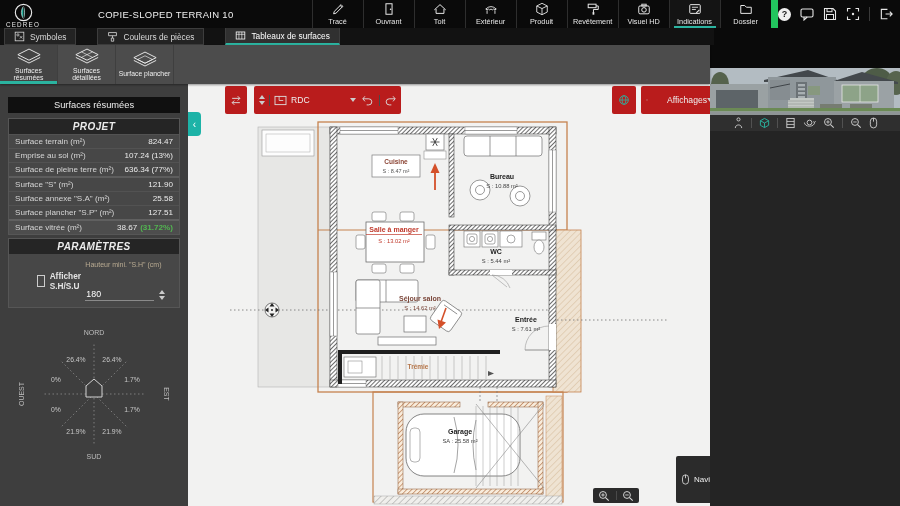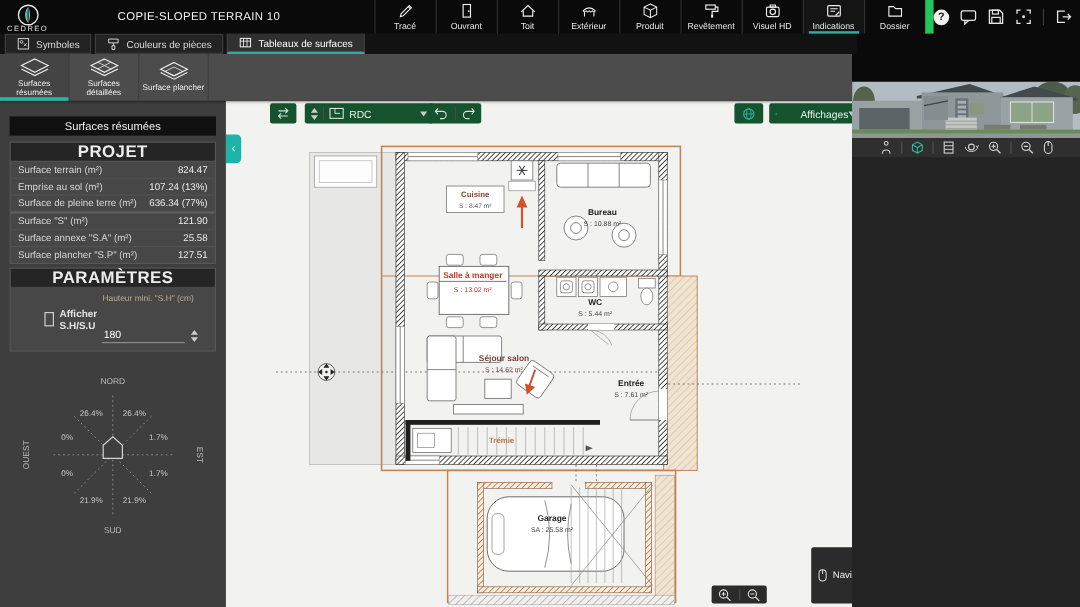--- a/index.html
+++ b/index.html
@@ -19,41 +19,41 @@
   .menu-item span.lbl{font-size:7.3px;color:#e6e6e6;}
   .menu-item.active{background:#141414;}
   .menu-item.active:after{content:"";position:absolute;left:4px;right:4px;bottom:0;height:2px;background:#2bb3a0;}
   .win-icons{position:absolute;right:6px;top:0;height:28px;display:flex;align-items:center;gap:9px;}
   .help-circ{width:13px;height:13px;border-radius:50%;background:#f0f0f0;color:#1a1a1a;font-size:9px;font-weight:bold;
              display:flex;align-items:center;justify-content:center;}
   .win-div{width:1px;height:14px;background:#3a3a3a;}
 
   
   .tabsrow{position:absolute;left:0;top:28px;width:710px;height:17px;background:#121212;display:flex;align-items:flex-end;
-           padding-left:4px;gap:3px;z-index:25;}
+           padding-left:4px;gap:21px;z-index:25;}
   .tab{display:flex;align-items:center;gap:5px;height:15px;padding:0 9px;background:#232323;border:1px solid #3d3d3d;
        font-size:8.3px;color:#d9d9d9;cursor:pointer;}
   .tab.active{background:#303030;border-bottom:2px solid #2bb3a0;color:#fff;}
 
   
   .subtabsrow{position:absolute;left:0;top:45px;width:710px;height:39px;background:#4c4c4c;display:flex;z-index:25;
               box-shadow:0 1px 2px rgba(0,0,0,.4);}
   .subtab{width:57px;display:flex;flex-direction:column;align-items:center;justify-content:center;gap:2px;
           border-right:1px solid #3f3f3f;cursor:pointer;position:relative;}
   .subtab span{font-size:6.8px;color:#eee;text-align:center;line-height:1.05;}
   .subtab.active{background:#444;}
   .subtab.active:after{content:"";position:absolute;left:0;right:0;bottom:0;height:3px;background:#2bb3a0;}
 
   
   .sidebar{position:absolute;left:0;top:84px;width:188px;height:422px;background:#3e3e3e;z-index:10;}
   .side-title{margin:13px 8px 5px;background:#101010;height:16px;line-height:16px;text-align:center;
               font-size:9.3px;color:#ededed;}
   .panel{margin:0 8px;background:#474747;border:1px solid #565656;}
-  .panel-h{background:#252525;text-align:center;font-size:14px;font-weight:bold;color:#ececec;
-           height:15px;line-height:15px;letter-spacing:.4px;}
+  .panel-h{background:#252525;text-align:center;font-size:10px;font-weight:bold;color:#ececec;
+           height:15px;line-height:15px;letter-spacing:.4px;font-style:italic;}
   .srow{display:flex;justify-content:space-between;align-items:center;height:13px;padding:0 6px;
         font-size:8.1px;color:#d5d5d5;border-top:1px solid #525252;}
   .srow .v{color:#eaeaea;}
   .srow.group{border-top:2px solid #5d5d5d;}
   .srow.vitree{border-top:2px solid #606060;background:#4d4d4d;}
   .pct-green{color:#52b551;font-weight:bold;margin-left:3px;}
   .params-body{display:flex;align-items:center;justify-content:space-between;margin:7px 28px 6px;}
   .chk{width:10px;height:10px;border:1.4px solid #cdcdcd;background:transparent;display:inline-block;cursor:pointer;}
   .chk-lbl{font-size:8.3px;font-weight:bold;color:#e3e3e3;margin-left:5px;}
   .hmin{display:flex;flex-direction:column;gap:20px;}
@@ -64,21 +64,21 @@
   .stepper{display:flex;flex-direction:column;gap:2px;cursor:pointer;}
   .tri-up{width:0;height:0;border-left:3.5px solid transparent;border-right:3.5px solid transparent;border-bottom:4.5px solid #ccc;}
   .tri-down{width:0;height:0;border-left:3.5px solid transparent;border-right:3.5px solid transparent;border-top:4.5px solid #ccc;}
   .orient-h{margin:6px 8px 0;border:1px solid #5e5e5e;height:15px;display:flex;align-items:center;padding:0 5px;}
   .orient-h .t{flex:1;text-align:center;font-size:8.4px;font-weight:bold;color:#ececec;letter-spacing:.3px;}
 
   
   .canvas{position:absolute;left:188px;top:84px;width:522px;height:422px;background:#f2f2f1;overflow:hidden;}
   .collapse-btn{position:absolute;left:0;top:28px;width:13px;height:24px;background:#1db3a7;border-radius:0 4px 4px 0;
                 color:#fff;font-size:10px;display:flex;align-items:center;justify-content:center;cursor:pointer;z-index:6;}
-  .cbar{position:absolute;top:2px;height:17px;background:#14532d;border-radius:2px;display:flex;align-items:center;
+  .cbar{position:absolute;top:2px;height:28px;background:#b91c1c;border-radius:2px;display:flex;align-items:center;
         color:#e8e8e8;z-index:6;cursor:pointer;}
   .cbar .sep{width:1px;height:11px;background:#4a4a4a;margin:0 4px;}
   .cbar-txt{font-size:8.6px;color:#eee;}
   .bbar{position:absolute;bottom:3px;height:15px;background:#2b2b2b;border-radius:2px;display:flex;align-items:center;
         color:#e8e8e8;z-index:6;cursor:pointer;}
 
   
   .rightpanel{position:absolute;left:710px;top:26px;width:190px;height:480px;background:#242424;z-index:20;}
   .rp-spacer{height:42px;background:#0a0a0a;}
   .rp-toolbar{height:16px;background:#2f2f2f;display:flex;align-items:center;justify-content:center;gap:7px;}
@@ -267,20 +267,24 @@
         <span class="v">121.90</span>
       </div>
     <div class="srow">
         <span>Surface annexe "S.A" (m²)</span>
         <span class="v">25.58</span>
       </div>
     <div class="srow">
         <span>Surface plancher "S.P" (m²)</span>
         <span class="v">127.51</span>
       </div>
+    <div class="srow vitree">
+      <span>Surface vitrée (m²)</span>
+      <span><span class="v">38.67</span><span class="pct-green">(31.72%)</span></span>
+    </div>
   </div>
 
   <div class="panel" style="margin-top:3px;">
     <div class="panel-h">PARAMÈTRES</div>
     <div class="params-body">
       <div style="display:flex;align-items:center;">
         <span class="chk"></span>
         <span class="chk-lbl">Afficher S.H/S.U</span>
       </div>
       <div class="hmin">

